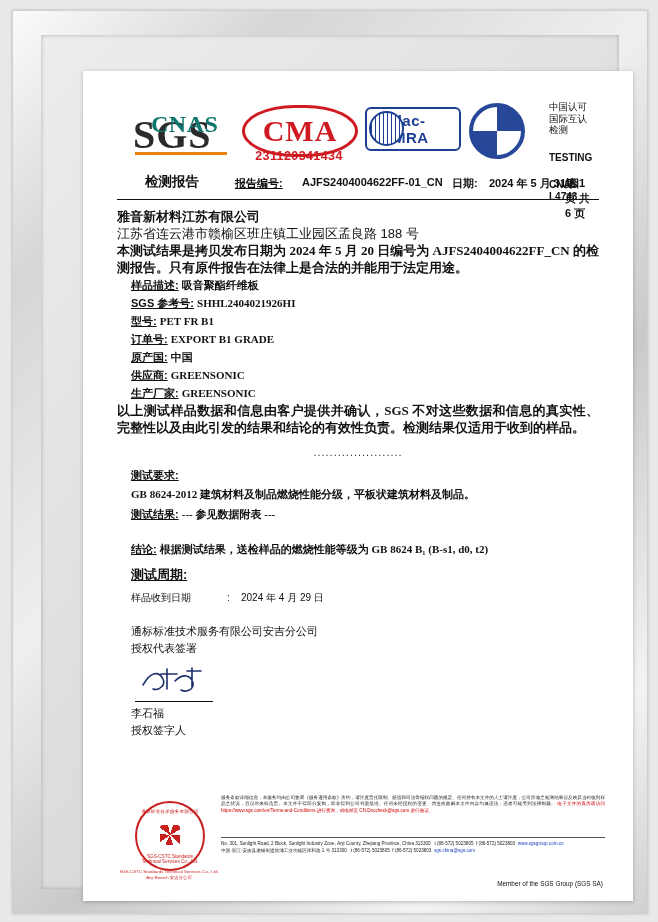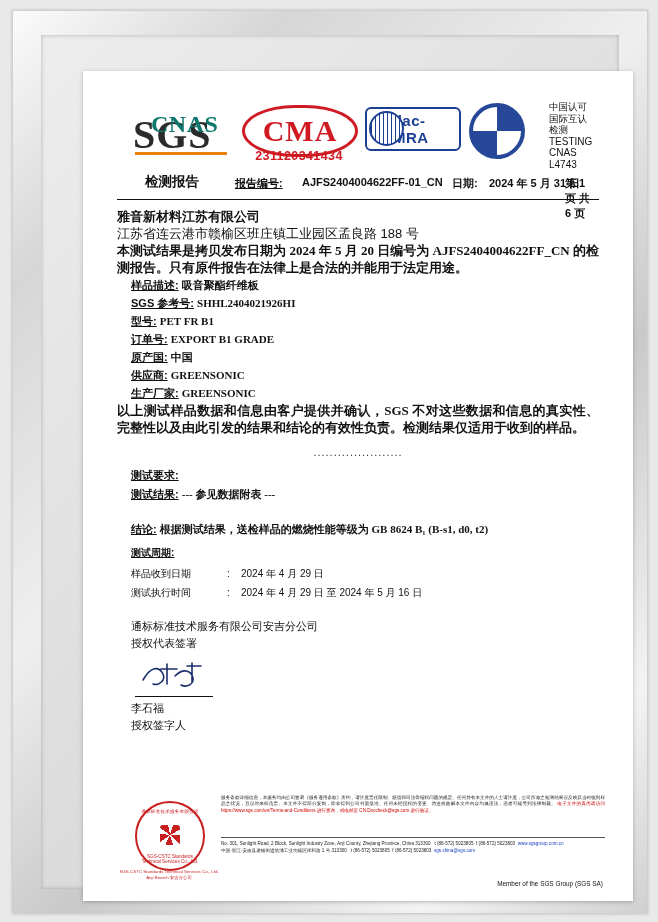--- a/index.html
+++ b/index.html
@@ -73,21 +73,21 @@
     opacity:.95;
   }
   .cnas-txt{
     position:absolute;left:34px;top:14px;
     color:#0f766e;font-family:"Liberation Serif",serif;font-weight:bold;font-size:24px;letter-spacing:.5px;
     white-space:nowrap;
   }
   .cnas-side{
     position:absolute;left:432px;top:4px;line-height:11.5px;font-size:9.5px;color:#111;
   }
-  .cnas-side .en{font-weight:normal;font-size:10px;}
+  .cnas-side .en{font-weight:bold;font-size:10px;margin-top:16px;}
   
   .titlerow{
     position:relative;margin-top:4px;height:22px;font-size:11px;
   }
   .titlerow .t{position:absolute;left:28px;top:0;font-size:13.5px;font-weight:bold;}
   .titlerow .l1{position:absolute;left:118px;top:3px;font-weight:bold;text-decoration:underline;}
   .titlerow .v1{position:absolute;left:185px;top:3px;font-weight:bold;}
   .titlerow .l2{position:absolute;left:335px;top:3px;font-weight:bold;}
   .titlerow .v2{position:absolute;left:372px;top:3px;font-weight:bold;}
   .titlerow .pg{position:absolute;left:448px;top:3px;font-weight:bold;}
@@ -213,37 +213,35 @@
           <div class="row"><span class="ul">供应商:</span> <span class="b">GREENSONIC</span></div>
           <div class="row"><span class="ul">生产厂家:</span> <span class="b">GREENSONIC</span></div>
         </div>
 
         <p class="para b">以上测试样品数据和信息由客户提供并确认，SGS 不对这些数据和信息的真实性、完整性以及由此引发的结果和结论的有效性负责。检测结果仅适用于收到的样品。</p>
 
         <div class="dots">......................</div>
 
         <div class="sect">
           <div class="hd">测试要求:</div>
+          <div class="ln b">GB 8624-2012 建筑材料及制品燃烧性能分级，平板状建筑材料及制品。</div>
         </div>
 
         <div class="sect" style="margin-top:0">
           <div class="ln"><span class="hd">测试结果:</span> <span class="b">--- 参见数据附表 ---</span></div>
         </div>
 
         <div class="sect" style="margin-top:17px">
           <div class="ln"><span class="hd">结论:</span> <span class="b">根据测试结果，送检样品的燃烧性能等级为 GB 8624 B₁ (B-s1, d0, t2)</span></div>
         </div>
 
         <div class="period">
-          <div class="hd" style="font-weight:bold;text-decoration:underline;font-size:10px">测试周期:</div>
+          <div class="hd" style="font-weight:bold;text-decoration:underline;font-size:13px">测试周期:</div>
           <div class="prow" style="margin-top:4px">
             <span class="lab">样品收到日期</span><span class="col">:</span><span>2024 年 4 月 29 日</span>
-          </div>
-          <div class="prow">
-            <span class="lab">测试执行时间</span><span class="col">:</span><span>2024 年 4 月 29 日 至 2024 年 5 月 16 日</span>
           </div>
         </div>
 
         <div class="sign">
           <div class="ln">通标标准技术服务有限公司安吉分公司</div>
           <div class="ln">授权代表签署</div>
           <div class="sigimg">
             <svg width="70" height="34" viewBox="0 0 70 34">
               <path d="M6 20 C14 6, 22 6, 26 14 C29 20, 22 26, 16 24 M24 9 L40 9 M30 4 L30 24 M38 16 C46 8, 54 10, 56 18 C57 24, 50 28, 44 25 M50 6 L64 6 M55 3 L55 22" fill="none" stroke="#1b2e6b" stroke-width="1.6" stroke-linecap="round"></path>
             </svg>

